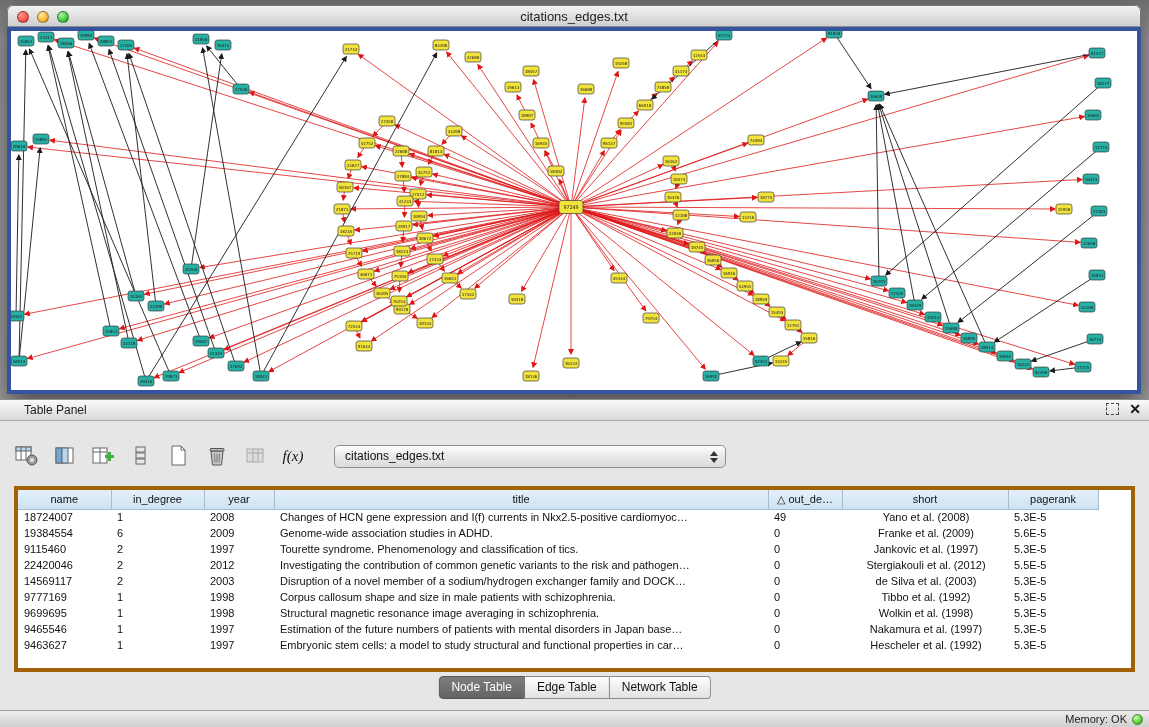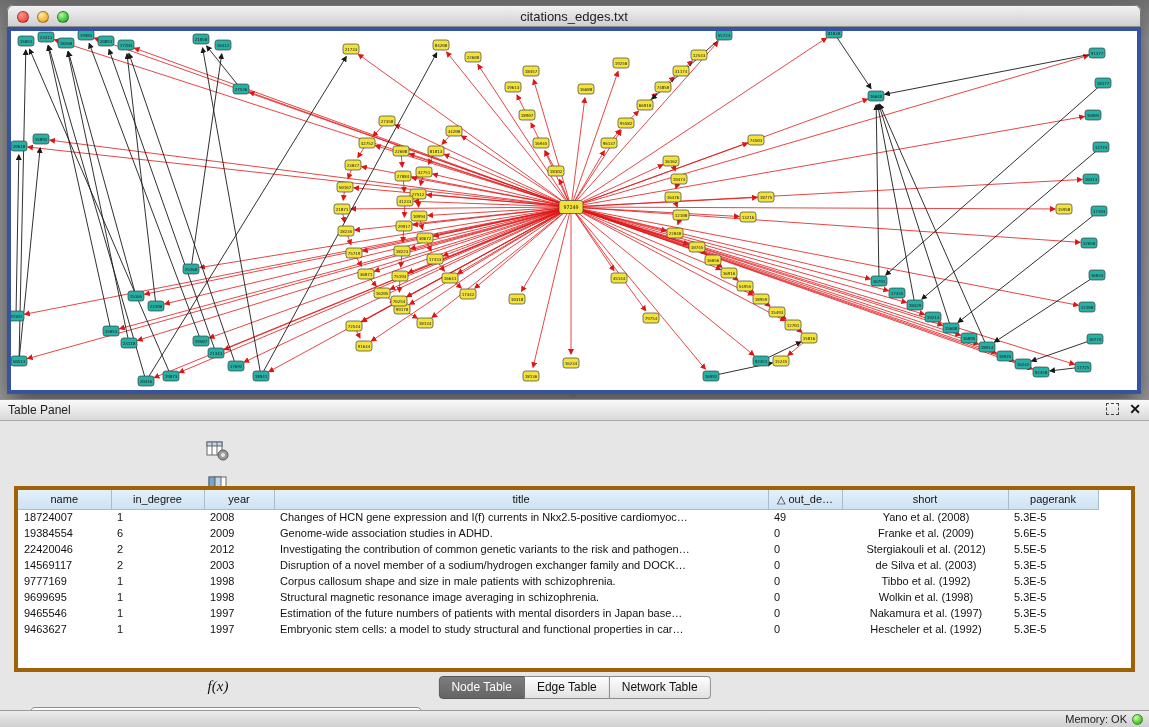--- a/index.html
+++ b/index.html
@@ -58,31 +58,31 @@
   .table-panel {
     position:absolute; left:0; top:399px; width:1149px; height:311px;
     background:#e6e6e6;
     border-top:1px solid #8d8d8d;
   }
   .tp-titlebar {
     height:21px;
     background:linear-gradient(#fafafa,#d8d8d8);
     border-bottom:1px solid #aaa;
     display:flex; align-items:center;
-    padding:0 8px;
+    padding:0 24px;
     position:relative;
   }
   .tp-titlebar .tp-title { font-size:12px; color:#222; }
   .tp-titlebar .tp-actions { position:absolute; right:8px; top:2px; display:flex; gap:10px; align-items:center; }
   .float-icon { width:13px; height:12px; border:1px dashed #444; background:transparent; }
   .close-x { font-size:14px; font-weight:bold; color:#111; line-height:14px; cursor:default; }
 
   .tp-toolbar {
     position:absolute; left:14px; top:40px; height:32px;
-    display:flex; align-items:center; gap:12px;flex-direction:column;
+    display:flex; align-items:center; gap:12px;
   }
   .tool-btn { width:26px; height:26px; display:flex; align-items:center; justify-content:center; }
   .tool-btn svg { display:block; }
   .fx-label { font-size:15px; font-style:italic; color:#111; font-family:"Liberation Serif", serif; }
 
   .net-select {
     margin-left:16px;
     width:392px; height:23px;
     border:1px solid #8f8f8f;
     border-radius:5px;
@@ -954,20 +954,30 @@
             <td>19384554</td>
             <td>6</td>
             <td>2009</td>
             <td>Genome-wide association studies in ADHD.</td>
             <td>0</td>
             <td class="c-center">Franke et al. (2009)</td>
             <td>5.6E-5</td>
             <td></td>
           </tr>
           <tr>
+            <td>9115460</td>
+            <td>2</td>
+            <td>1997</td>
+            <td>Tourette syndrome. Phenomenology and classification of tics.</td>
+            <td>0</td>
+            <td class="c-center">Jankovic et al. (1997)</td>
+            <td>5.3E-5</td>
+            <td></td>
+          </tr>
+          <tr>
             <td>22420046</td>
             <td>2</td>
             <td>2012</td>
             <td>Investigating the contribution of common genetic variants to the risk and pathogen…</td>
             <td>0</td>
             <td class="c-center">Stergiakouli et al. (2012)</td>
             <td>5.5E-5</td>
             <td></td>
           </tr>
           <tr>

